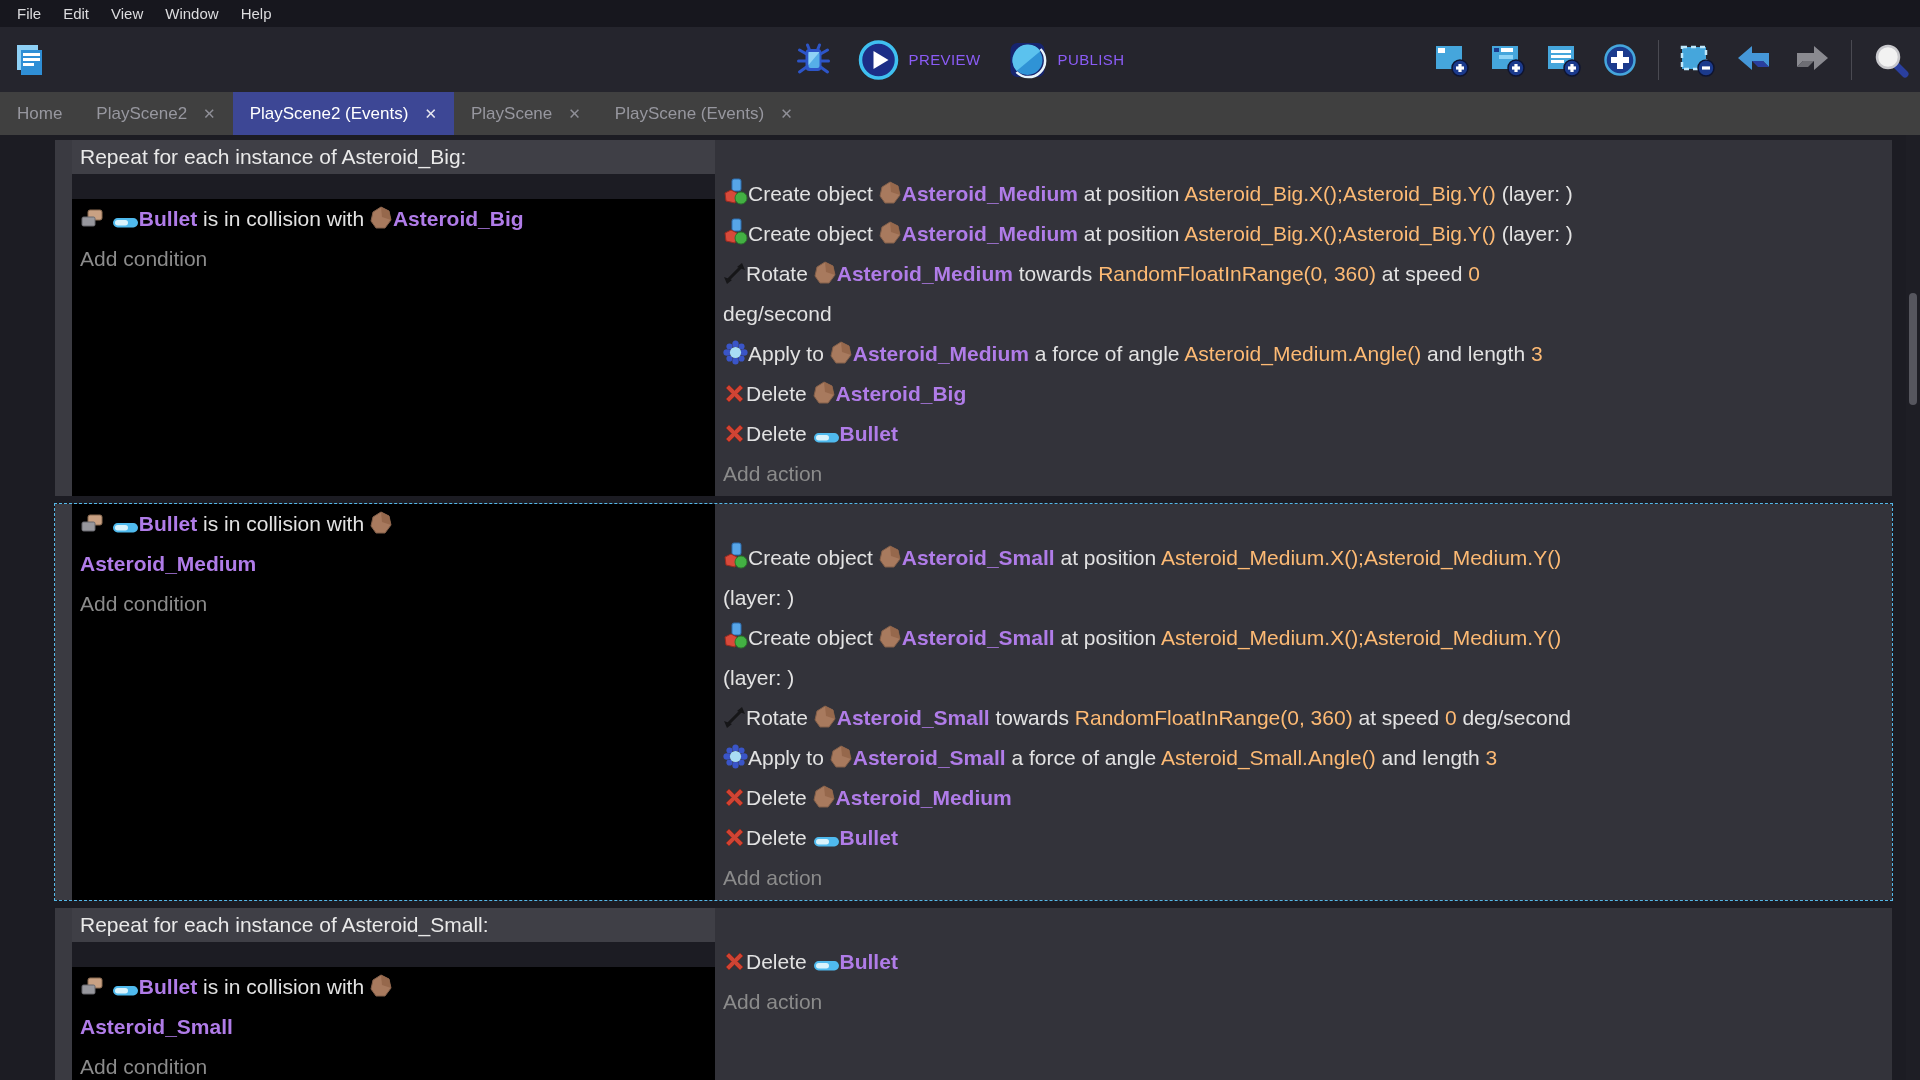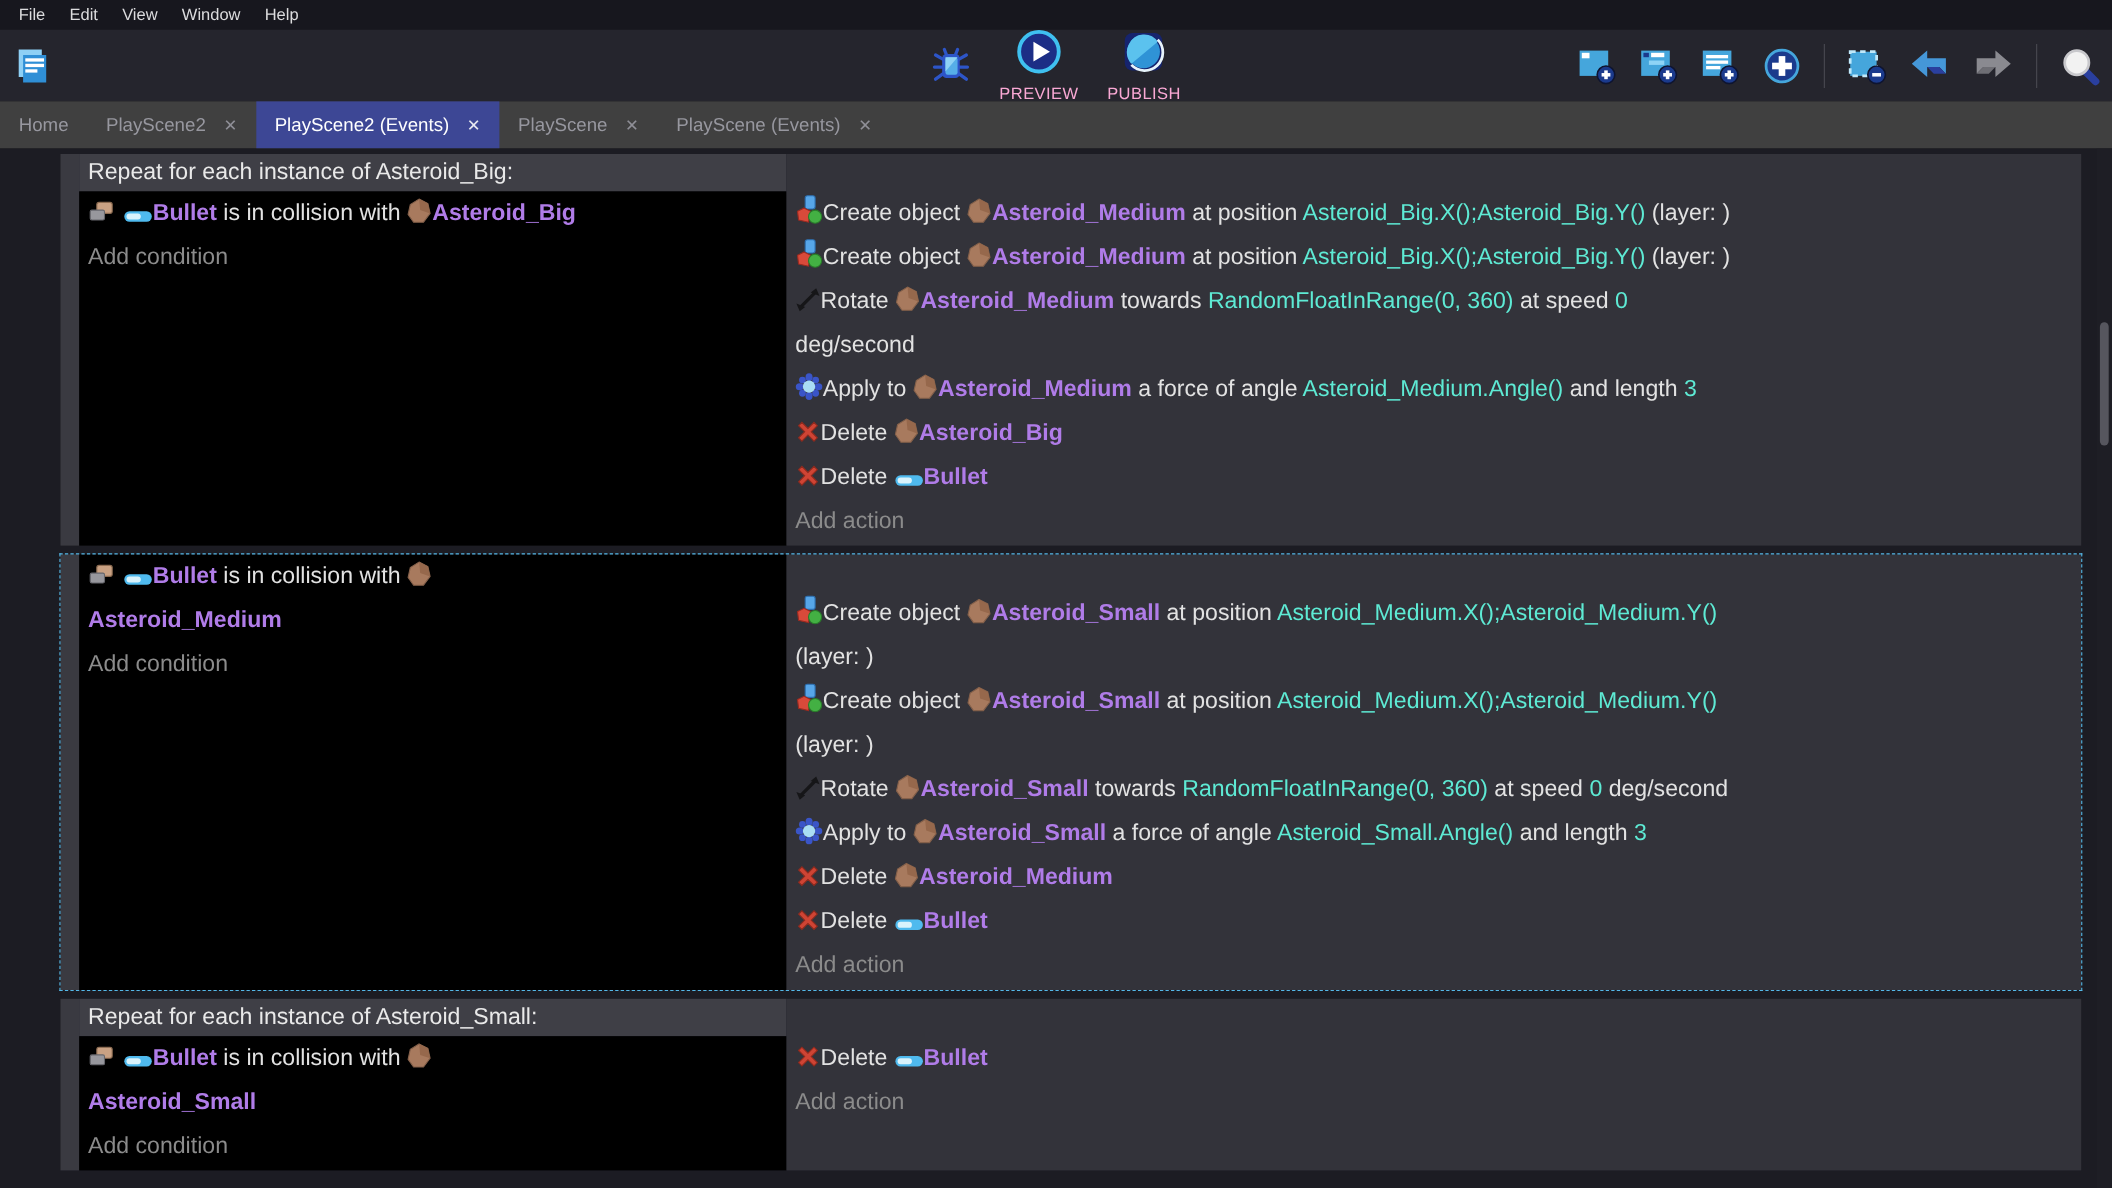--- a/index.html
+++ b/index.html
@@ -9,46 +9,46 @@
   
   .menubar{height:27px;background:#17171e;display:flex;align-items:center;padding-left:6px;}
   .menu-item{color:#dcdcde;font-size:15px;padding:0 11px;line-height:27px;cursor:default;}
 
   
   .toolbar{height:65px;background:#25252d;position:relative;display:flex;align-items:center;}
   .tb-left{margin-left:12px;display:flex;align-items:center;}
   .tb-center{position:absolute;left:50%;top:0;height:100%;transform:translateX(-50%);
              display:flex;align-items:center;gap:26px;}
   .tb-right{position:absolute;right:10px;top:0;height:100%;display:flex;align-items:center;gap:20px;}
-  .tb-btn{display:flex;align-items:center;gap:9px;color:#f9a8d4;font-size:15px;letter-spacing:.4px;cursor:pointer;flex-direction:column;}
+  .tb-btn{display:flex;align-items:center;gap:9px;color:#8b5cf6;font-size:15px;letter-spacing:.4px;cursor:pointer;}
   .tb-icon{display:inline-flex;align-items:center;justify-content:center;cursor:pointer;}
   .tb-sep{width:1px;height:40px;background:#4a4a52;}
 
   
   .tabbar{height:43px;background:#404040;display:flex;align-items:stretch;}
   .tab{display:flex;align-items:center;gap:16px;padding:0 17px;color:#97979f;font-size:17px;cursor:pointer;}
   .tab.active{background:#3d4795;color:#ffffff;}
   .tab-close{font-size:15px;color:#8f8f97;cursor:pointer;}
   .tab.active .tab-close{color:#e8e8f0;}
 
   
   .events-page{position:absolute;top:135px;left:0;right:0;bottom:0;background:#1c1c23;overflow:hidden;}
   .events-inner{position:absolute;top:5px;left:55px;width:1837px;}
   .event-block{display:flex;margin-bottom:8px;position:relative;}
   .event-block.selected{outline:1px dashed #55b8e8;}
   .gutter{width:17px;background:#3a3a41;flex:none;}
   .event-main{flex:1;display:grid;grid-template-columns:643px 1fr;}
-  .left-col{display:flex;flex-direction:column;}
+  .left-col{display:flex;flex-direction:column;gap:25px;}
   .event-header{background:#3f3f46;color:#e9e9e9;font-size:21px;line-height:34px;padding:0 8px;
                 white-space:nowrap;overflow:hidden;cursor:pointer;}
   .conditions{background:#000000;flex:1;padding-bottom:2px;}
   .actions{background:#33333a;padding-top:34px;padding-bottom:2px;}
   .row{font-size:21px;line-height:40px;color:#e2e2e2;padding:0 8px;white-space:pre-wrap;cursor:pointer;}
   .row .obj{color:#b07ce8;font-weight:bold;}
-  .row .expr{color:#5eead4;}
+  .row .expr{color:#fdba74;}
   .row.placeholder{color:#8b8b8b;}
   .icon{display:inline-block;}
   .icon svg{vertical-align:-4px;}
 
   
   .scrollbar{position:absolute;right:0;top:0;bottom:0;width:14px;background:#1e1e25;}
   .scroll-thumb{position:absolute;right:3px;top:158px;width:8px;height:112px;background:#56565e;border-radius:4px;cursor:pointer;}
 </style>
 </head>
 <body>

